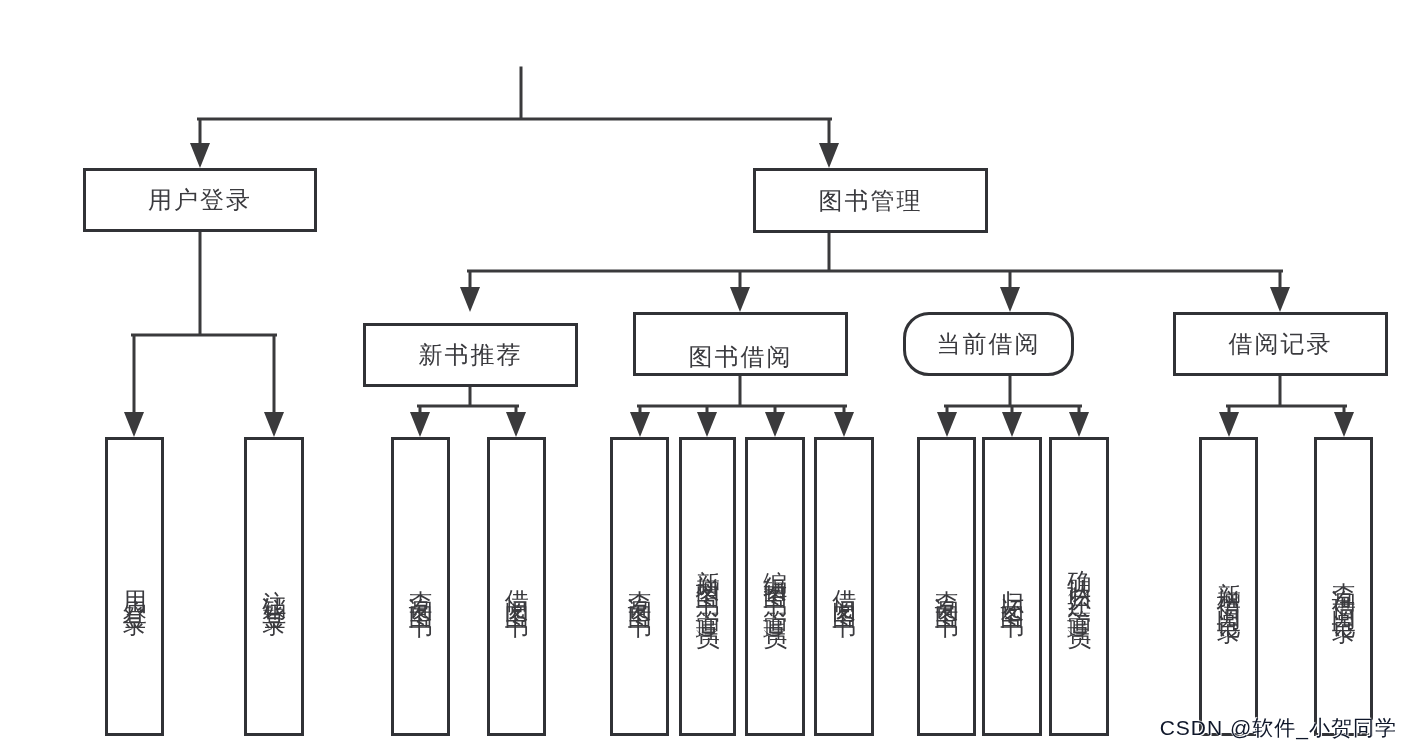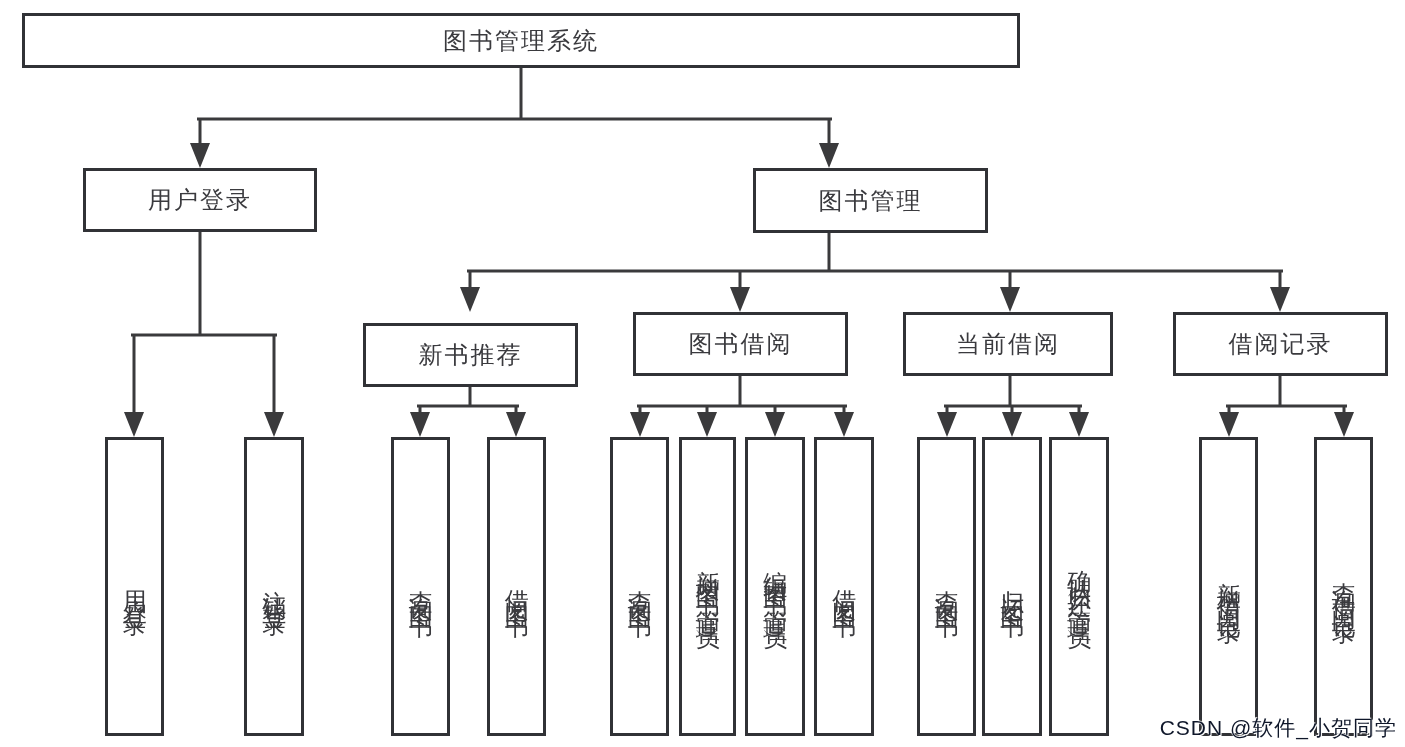--- a/index.html
+++ b/index.html
@@ -95,38 +95,35 @@
       <polygon points="765,412 785,412 775,437"></polygon>
       <polygon points="834,412 854,412 844,437"></polygon>
       <polygon points="937,412 957,412 947,437"></polygon>
       <polygon points="1002,412 1022,412 1012,437"></polygon>
       <polygon points="1069,412 1089,412 1079,437"></polygon>
       <polygon points="1219,412 1239,412 1229,437"></polygon>
       <polygon points="1334,412 1354,412 1344,437"></polygon>
     </g>
   </svg>
 
-  <div class="node" style="left:22px; top:13px; width:998px; height:55px;">
-    <span class="h-label">图书管理系统</span>
-  </div>
 
   <div class="node" style="left:83px; top:168px; width:234px; height:64px;">
     <span class="h-label">用户登录</span>
   </div>
   <div class="node" style="left:712px; top:168px; width:235px; height:65px;margin-left:41px;">
     <span class="h-label">图书管理</span>
   </div>
 
   <div class="node" style="left:363px; top:323px; width:215px; height:64px;">
     <span class="h-label">新书推荐</span>
   </div>
-  <div class="node" style="left:633px; top:312px; width:215px; height:64px;">
+  <div class="node" style="left:633px; top:312px; width:215px; height:64px;align-items:flex-end;">
     <span class="h-label">图书借阅</span>
   </div>
-  <div class="node" style="left:903px; top:312px; width:210px; height:64px;">
+  <div class="node" style="left:903px; top:312px; width:171px; height:64px;border-radius:26px;">
     <span class="h-label">当前借阅</span>
   </div>
   <div class="node" style="left:1173px; top:312px; width:215px; height:64px;">
     <span class="h-label">借阅记录</span>
   </div>
 
   <div class="node" style="left:105px; top:437px; width:59px; height:299px;">
     <span class="v-label">用户登录</span>
   </div>
   <div class="node" style="left:244px; top:437px; width:60px; height:299px;">

